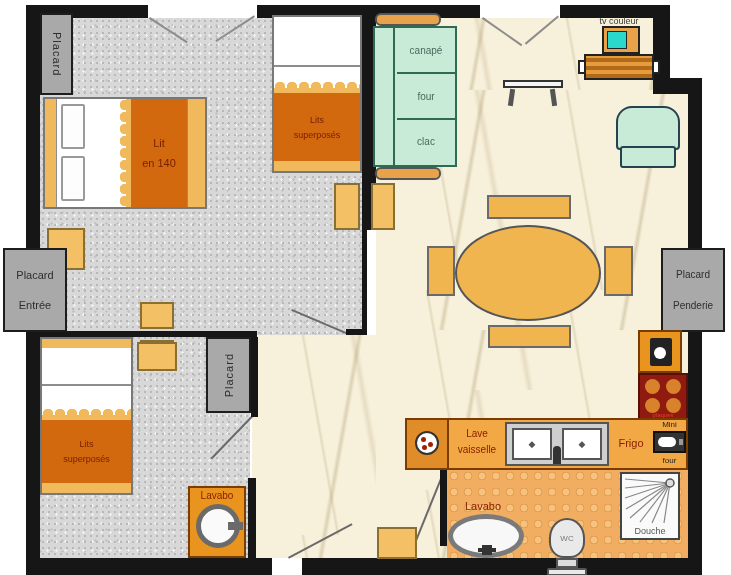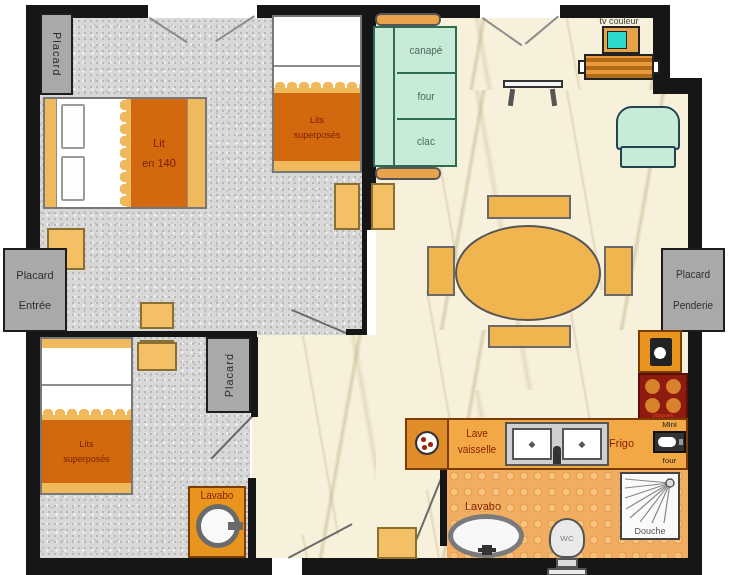--- a/index.html
+++ b/index.html
@@ -206,21 +206,21 @@
     </div>
     <div class="abs redlbl" style="left:42px;top:6px;width:56px;text-align:center;font-size:10px;line-height:16px;">
       <div>Lave</div>
       <div>vaisselle</div>
     </div>
     <div class="abs" style="left:98px;top:2px;width:104px;height:44px;background:#cfcfcf;border:2px solid #555;">
       <div class="abs" style="left:5px;top:4px;width:40px;height:32px;background:#fff;border:2px solid #555;display:flex;align-items:center;justify-content:center;font-size:9px;color:#555;">◆</div>
       <div class="abs" style="left:55px;top:4px;width:40px;height:32px;background:#fff;border:2px solid #555;display:flex;align-items:center;justify-content:center;font-size:9px;color:#555;">◆</div>
       <div class="abs" style="left:46px;top:22px;width:8px;height:18px;background:#333;border-radius:4px 4px 0 0;"></div>
     </div>
-    <div class="abs redlbl" style="left:202px;top:17px;width:44px;text-align:left;font-size:11px;">Frigo</div>
+    <div class="abs redlbl" style="left:202px;top:17px;width:44px;text-align:center;font-size:11px;">Frigo</div>
     <div class="abs" style="left:246px;top:0;width:33px;height:48px;color:#222;font-size:8px;text-align:center;">
       <div>Mini</div>
       <div class="abs" style="left:0;top:11px;width:33px;height:22px;background:#333;border:2px solid #111;">
         <div class="abs" style="left:3px;top:4px;width:18px;height:10px;background:#fff;border-radius:5px;"></div>
         <div class="abs" style="left:24px;top:6px;width:4px;height:6px;background:#999;"></div>
       </div>
       <div class="abs" style="left:0;top:36px;width:100%;">four</div>
     </div>
   </div>
 

